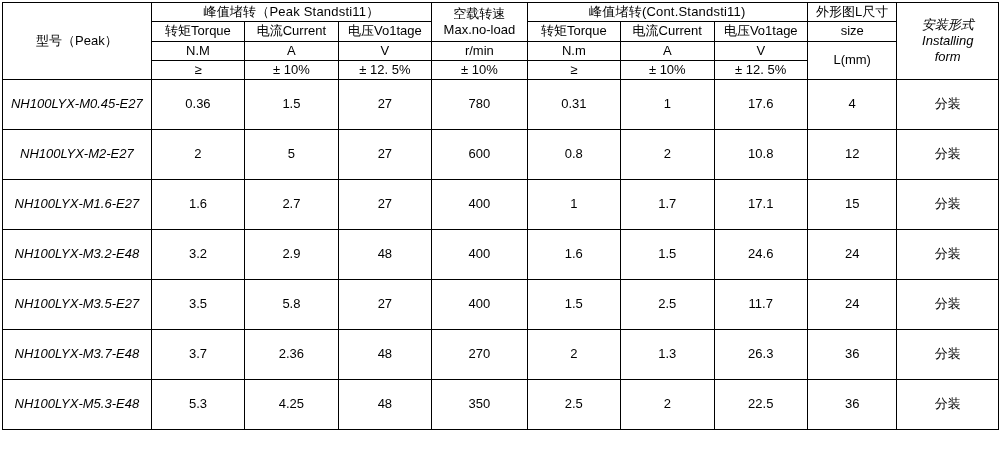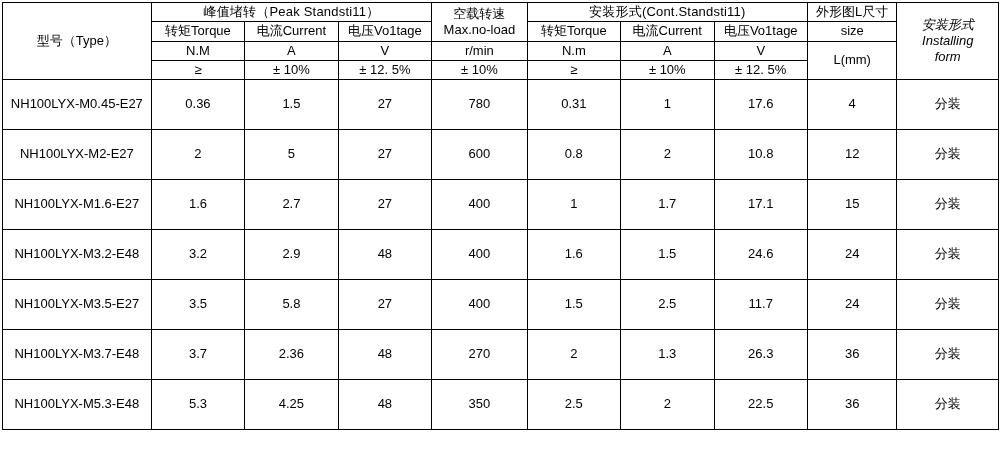--- a/index.html
+++ b/index.html
@@ -55,20 +55,21 @@
     font-size: 13px;
   }
   .hdr-tol {
     font-size: 13px;
   }
   .cell-type {
     font-size: 13.5px;
     line-height: 1.45;
     padding: 4px 6px;
     text-align: center;
+    font-style: italic;
   }
   .cell-val {
     font-size: 13.5px;
   }
   .cell-install {
     font-size: 14px;
   }
   .big-ge {
     font-size: 14px;
   }
@@ -103,27 +104,27 @@
       <col class="c-num">
       <col class="c-numb">
       <col class="c-num">
       <col class="c-num">
       <col class="c-num">
       <col class="c-size">
       <col class="c-install">
     </colgroup>
     <thead>
       <tr>
-        <td rowspan="4" class="type-head">型号（Type）</td>
+        <td rowspan="4" class="type-head">型号（Peak）</td>
         <td colspan="3" class="hdr-group">峰值堵转（Peak Standsti11）</td>
         <td rowspan="2" class="noload-head">
           <div>空载转速</div>
           <div>Max.no-load</div>
         </td>
-        <td colspan="3" class="hdr-group">安装形式(Cont.Standsti11)</td>
+        <td colspan="3" class="hdr-group">峰值堵转(Cont.Standsti11)</td>
         <td class="size-head">外形图L尺寸</td>
         <td rowspan="4" class="install-head">
           <div>安装形式</div>
           <div>Installing</div>
           <div>form</div>
         </td>
       </tr>
       <tr>
         <td class="hdr-sub">转矩Torque</td>
         <td class="hdr-sub">电流Current</td>

